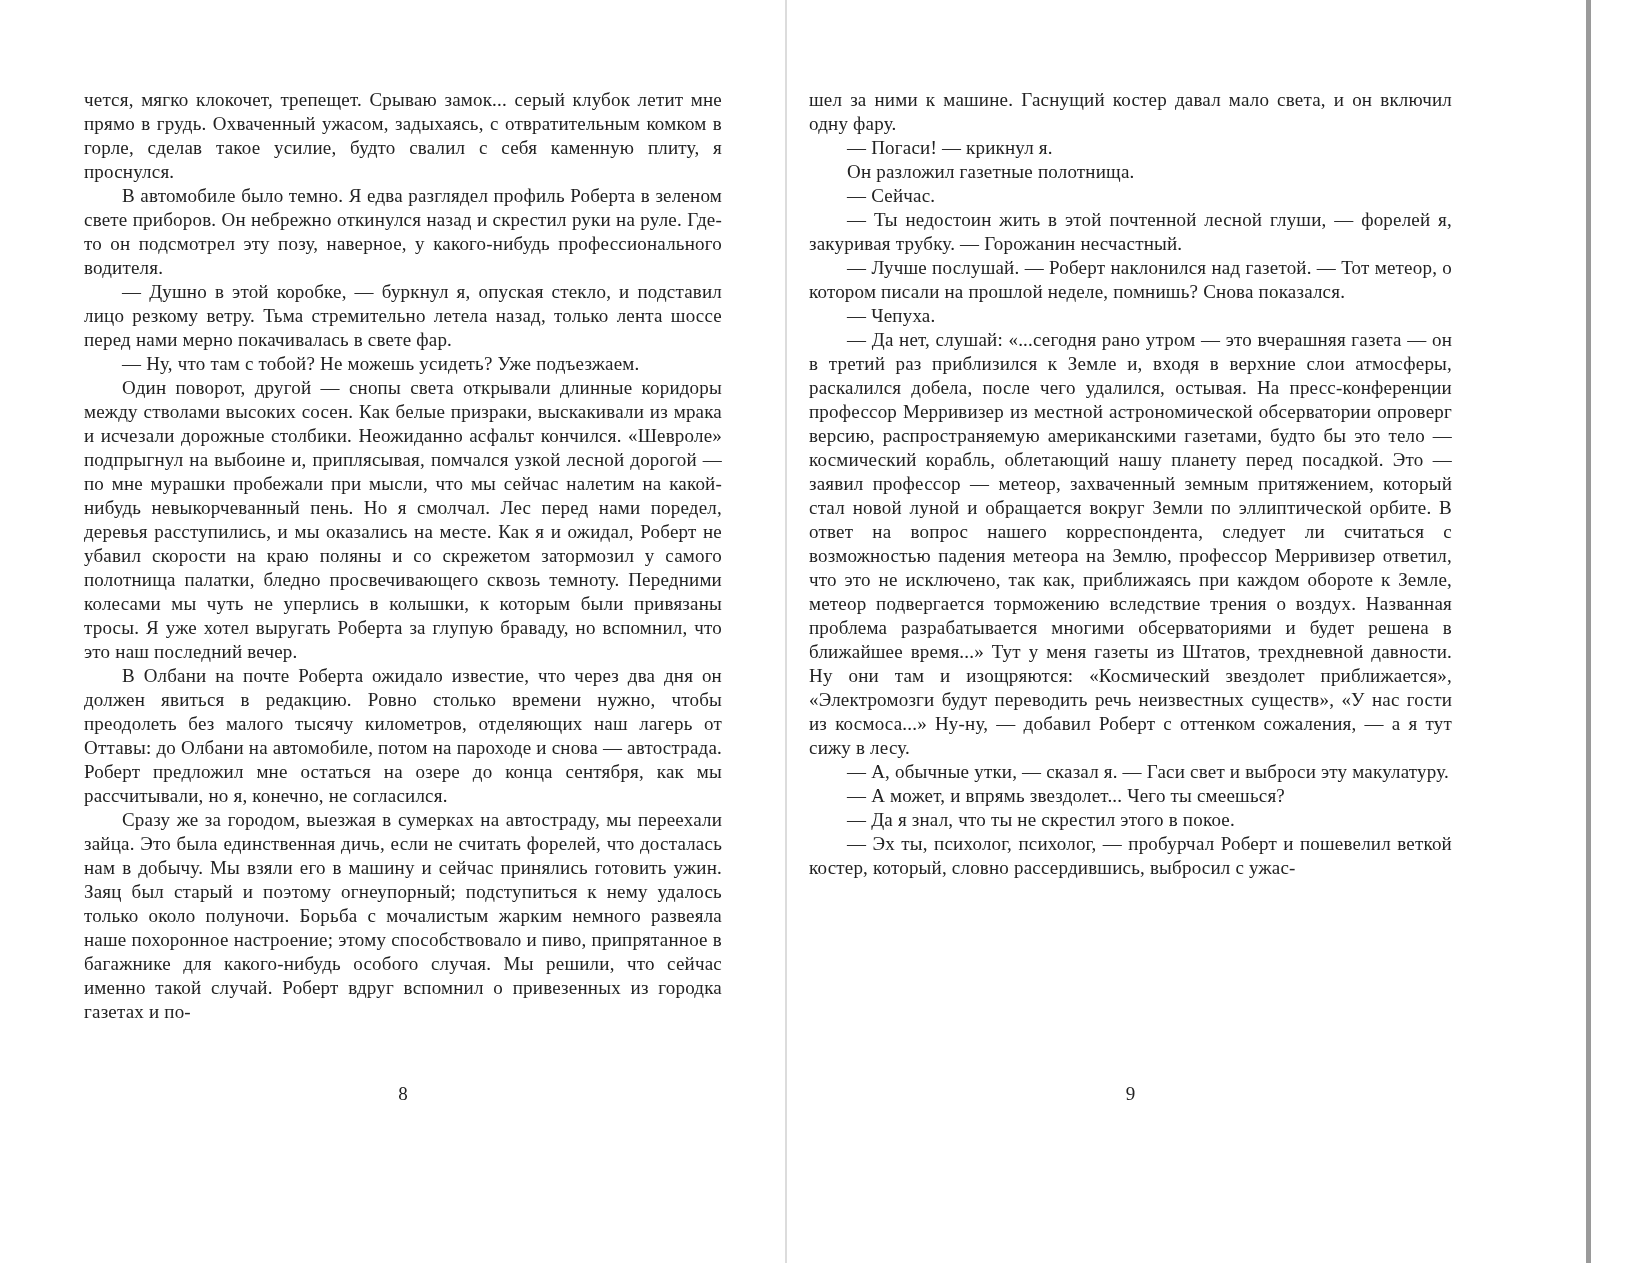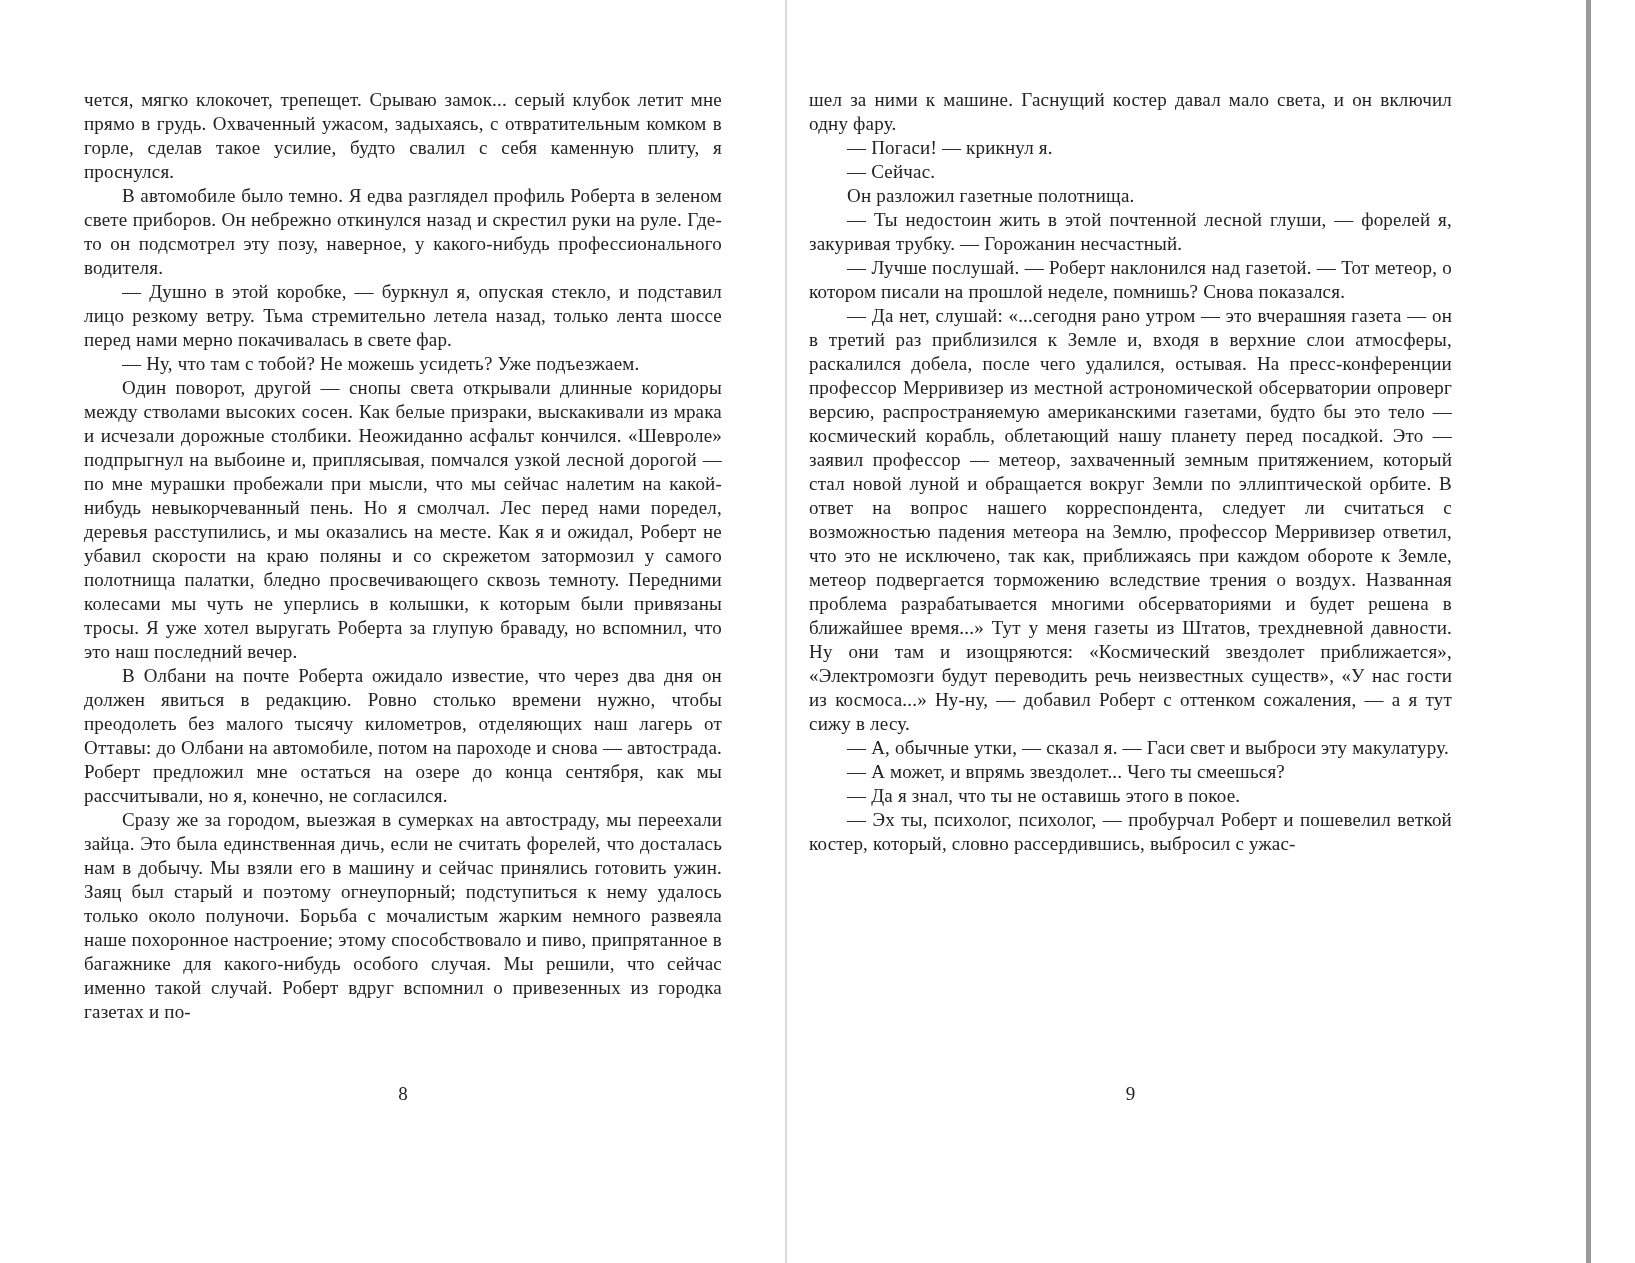--- a/index.html
+++ b/index.html
@@ -43,26 +43,27 @@
       <p>В Олбани на почте Роберта ожидало известие, что через два дня он должен явиться в редакцию. Ровно столько времени нужно, чтобы преодолеть без малого тысячу километров, отделяющих наш лагерь от Оттавы: до Олбани на автомобиле, потом на пароходе и снова — автострада. Роберт предложил мне остаться на озере до конца сентября, как мы рассчитывали, но я, конечно, не согласился.</p>
       <p>Сразу же за городом, выезжая в сумерках на автостраду, мы переехали зайца. Это была единственная дичь, если не считать форелей, что досталась нам в добычу. Мы взяли его в машину и сейчас принялись готовить ужин. Заяц был старый и поэтому огнеупорный; подступиться к нему удалось только около полуночи. Борьба с мочалистым жарким немного развеяла наше похоронное настроение; этому способствовало и пиво, припрятанное в багажнике для какого-нибудь особого случая. Мы решили, что сейчас именно такой случай. Роберт вдруг вспомнил о привезенных из городка газетах и по-</p>
     </div>
   <div class="page-number left-col">8</div>
 
   <div class="gutter-line"></div>
 
   <div class="page-text right-col">
       <p class="no-indent">шел за ними к машине. Гаснущий костер давал мало света, и он включил одну фару.</p>
       <p>— Погаси! — крикнул я.</p>
+      <p>Он разложил газетные полотнища.</p>
       <p>— Сейчас.</p>
-      <p>Он разложил газетные полотнища.</p>
       <p>— Ты недостоин жить в этой почтенной лесной глуши, — форелей я, закуривая трубку. — Горожанин несчастный.</p>
       <p>— Лучше послушай. — Роберт наклонился над газетой. — Тот метеор, о котором писали на прошлой неделе, помнишь? Снова показался.</p>
+      <p>— Чепуха.</p>
       <p>— Да нет, слушай: «...сегодня рано утром — это вчерашняя газета — он в третий раз приблизился к Земле и, входя в верхние слои атмосферы, раскалился добела, после чего удалился, остывая. На пресс-конференции профессор Мерривизер из местной астрономической обсерватории опроверг версию, распространяемую американскими газетами, будто бы это тело — космический корабль, облетающий нашу планету перед посадкой. Это — заявил профессор — метеор, захваченный земным притяжением, который стал новой луной и обращается вокруг Земли по эллиптической орбите. В ответ на вопрос нашего корреспондента, следует ли считаться с возможностью падения метеора на Землю, профессор Мерривизер ответил, что это не исключено, так как, приближаясь при каждом обороте к Земле, метеор подвергается торможению вследствие трения о воздух. Названная проблема разрабатывается многими обсерваториями и будет решена в ближайшее время...» Тут у меня газеты из Штатов, трехдневной давности. Ну они там и изощряются: «Космический звездолет приближается», «Электромозги будут переводить речь неизвестных существ», «У нас гости из космоса...» Ну-ну, — добавил Роберт с оттенком сожаления, — а я тут сижу в лесу.</p>
       <p>— А, обычные утки, — сказал я. — Гаси свет и выброси эту макулатуру.</p>
       <p>— А может, и впрямь звездолет... Чего ты смеешься?</p>
-      <p>— Да я знал, что ты не оставишь этого в покое.</p>
+      <p>— Да я знал, что ты не скрестил этого в покое.</p>
       <p>— Эх ты, психолог, психолог, — пробурчал Роберт и пошевелил веткой костер, который, словно рассердившись, выбросил с ужас-</p>
     </div>
   <div class="page-number right-col">9</div>
 
   <div class="edge-line"></div>
 </div>
 
 </body></html>

